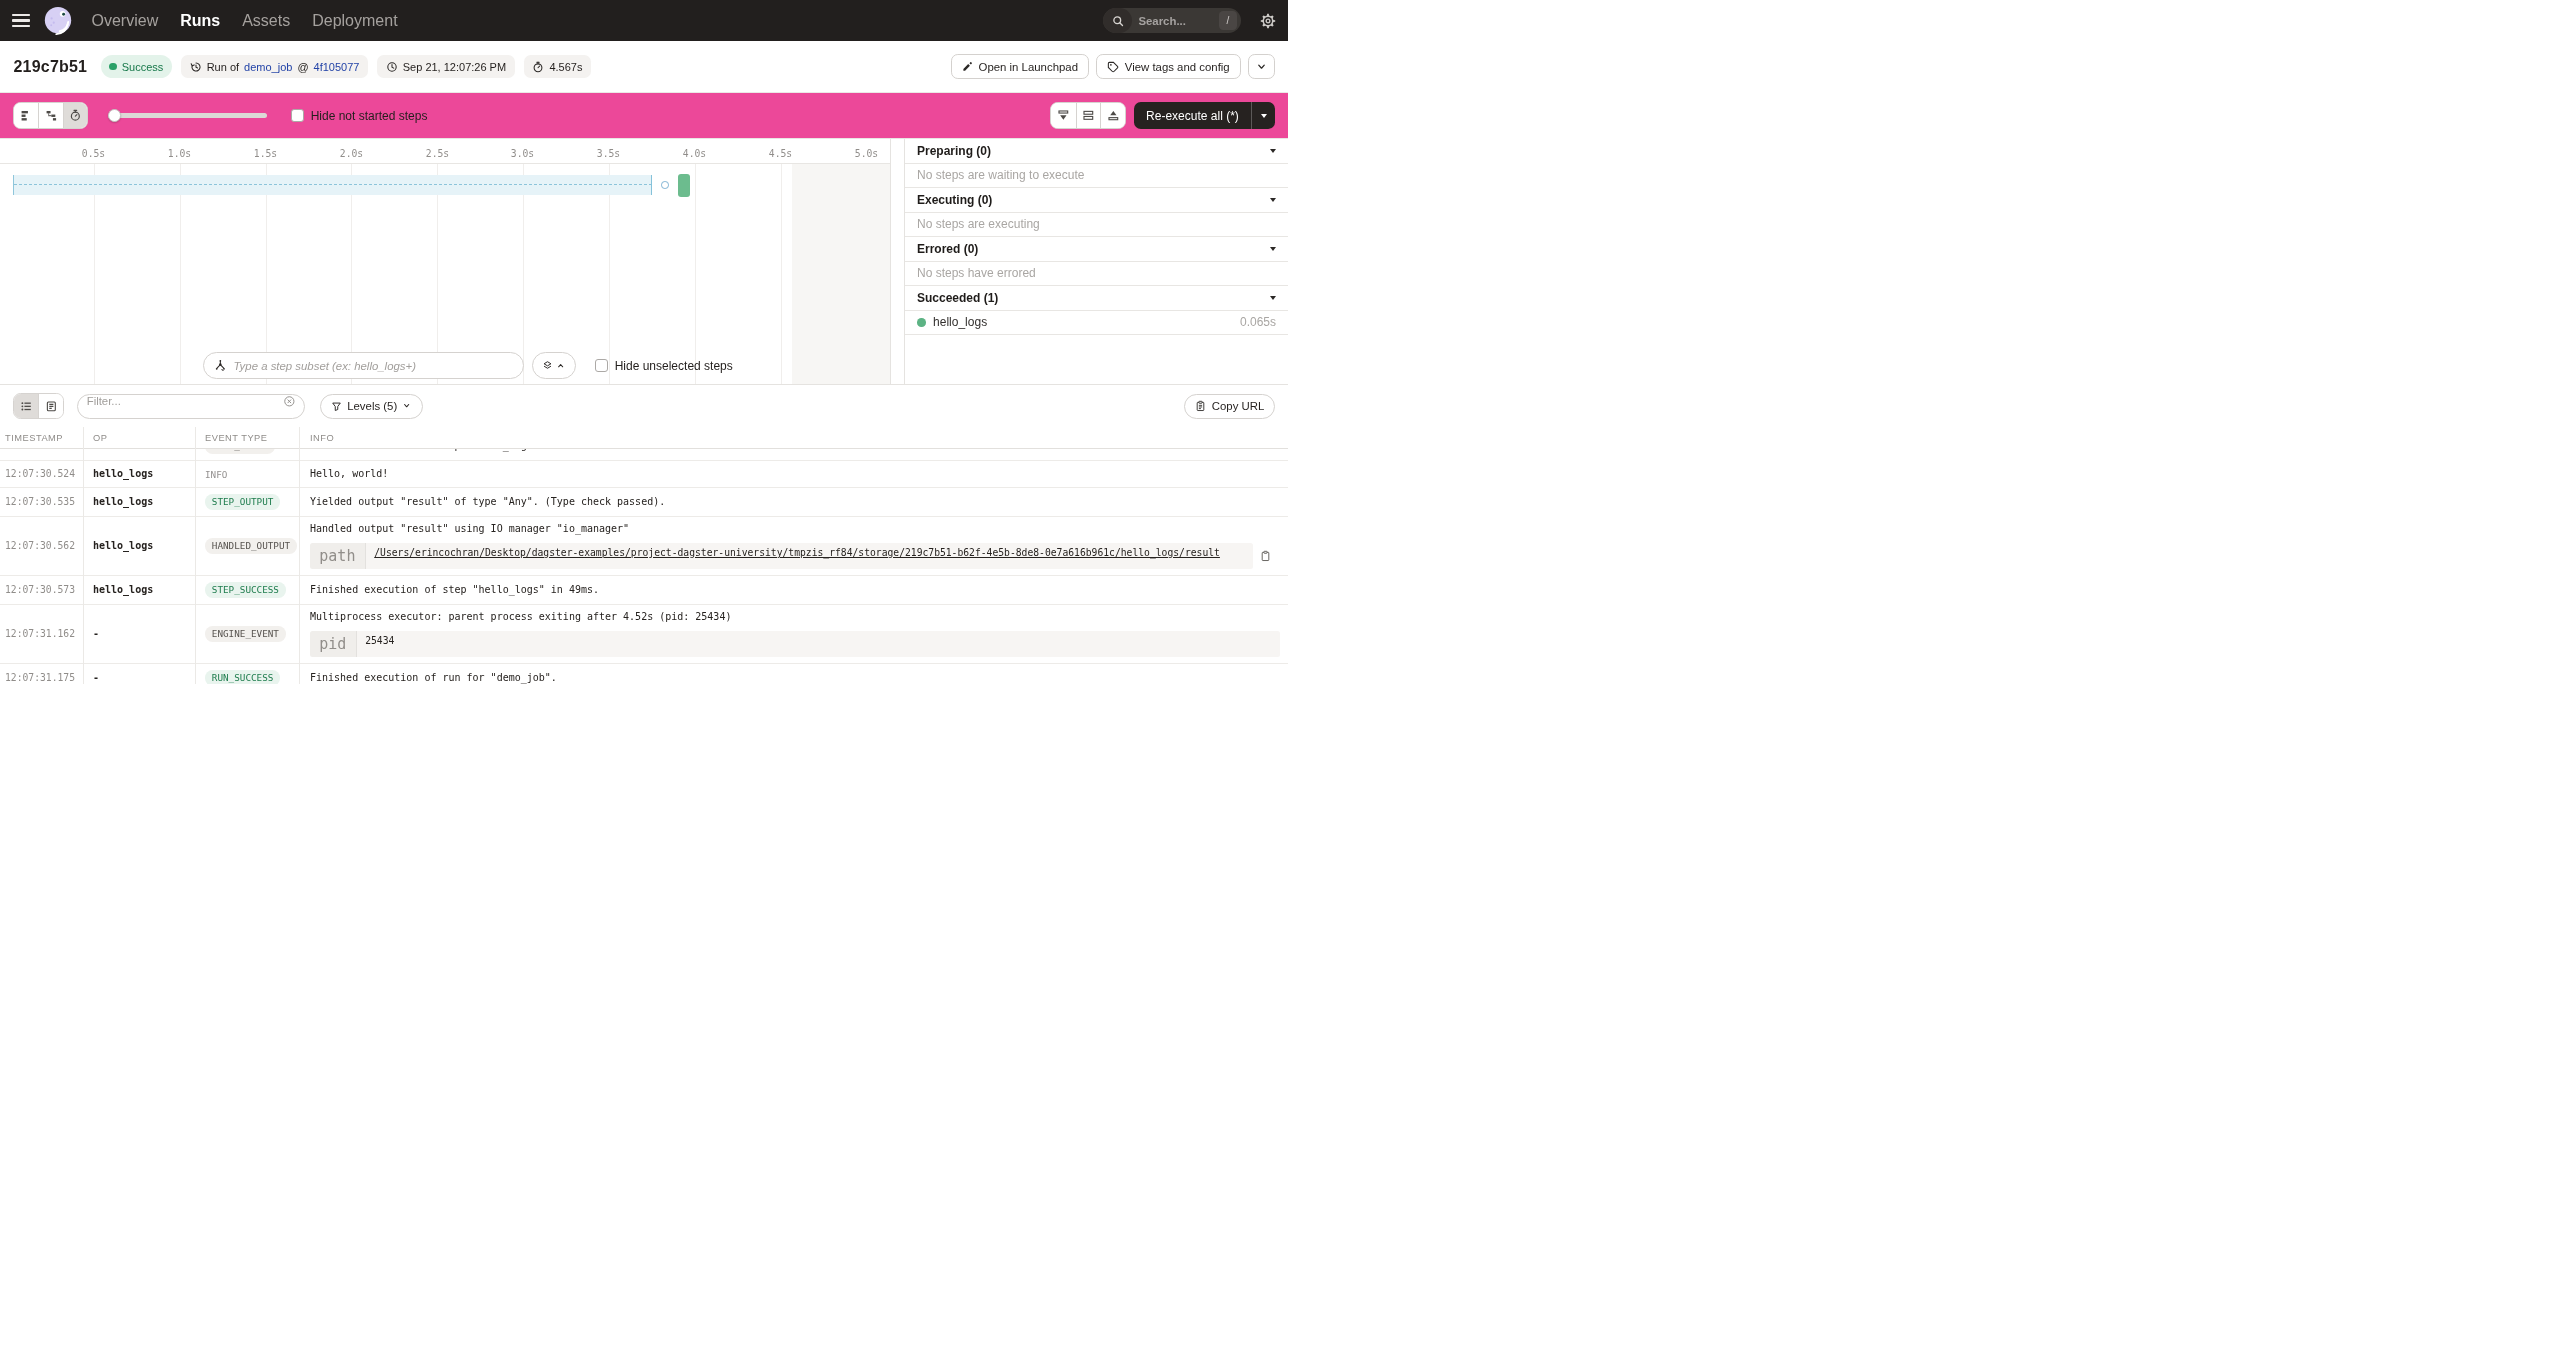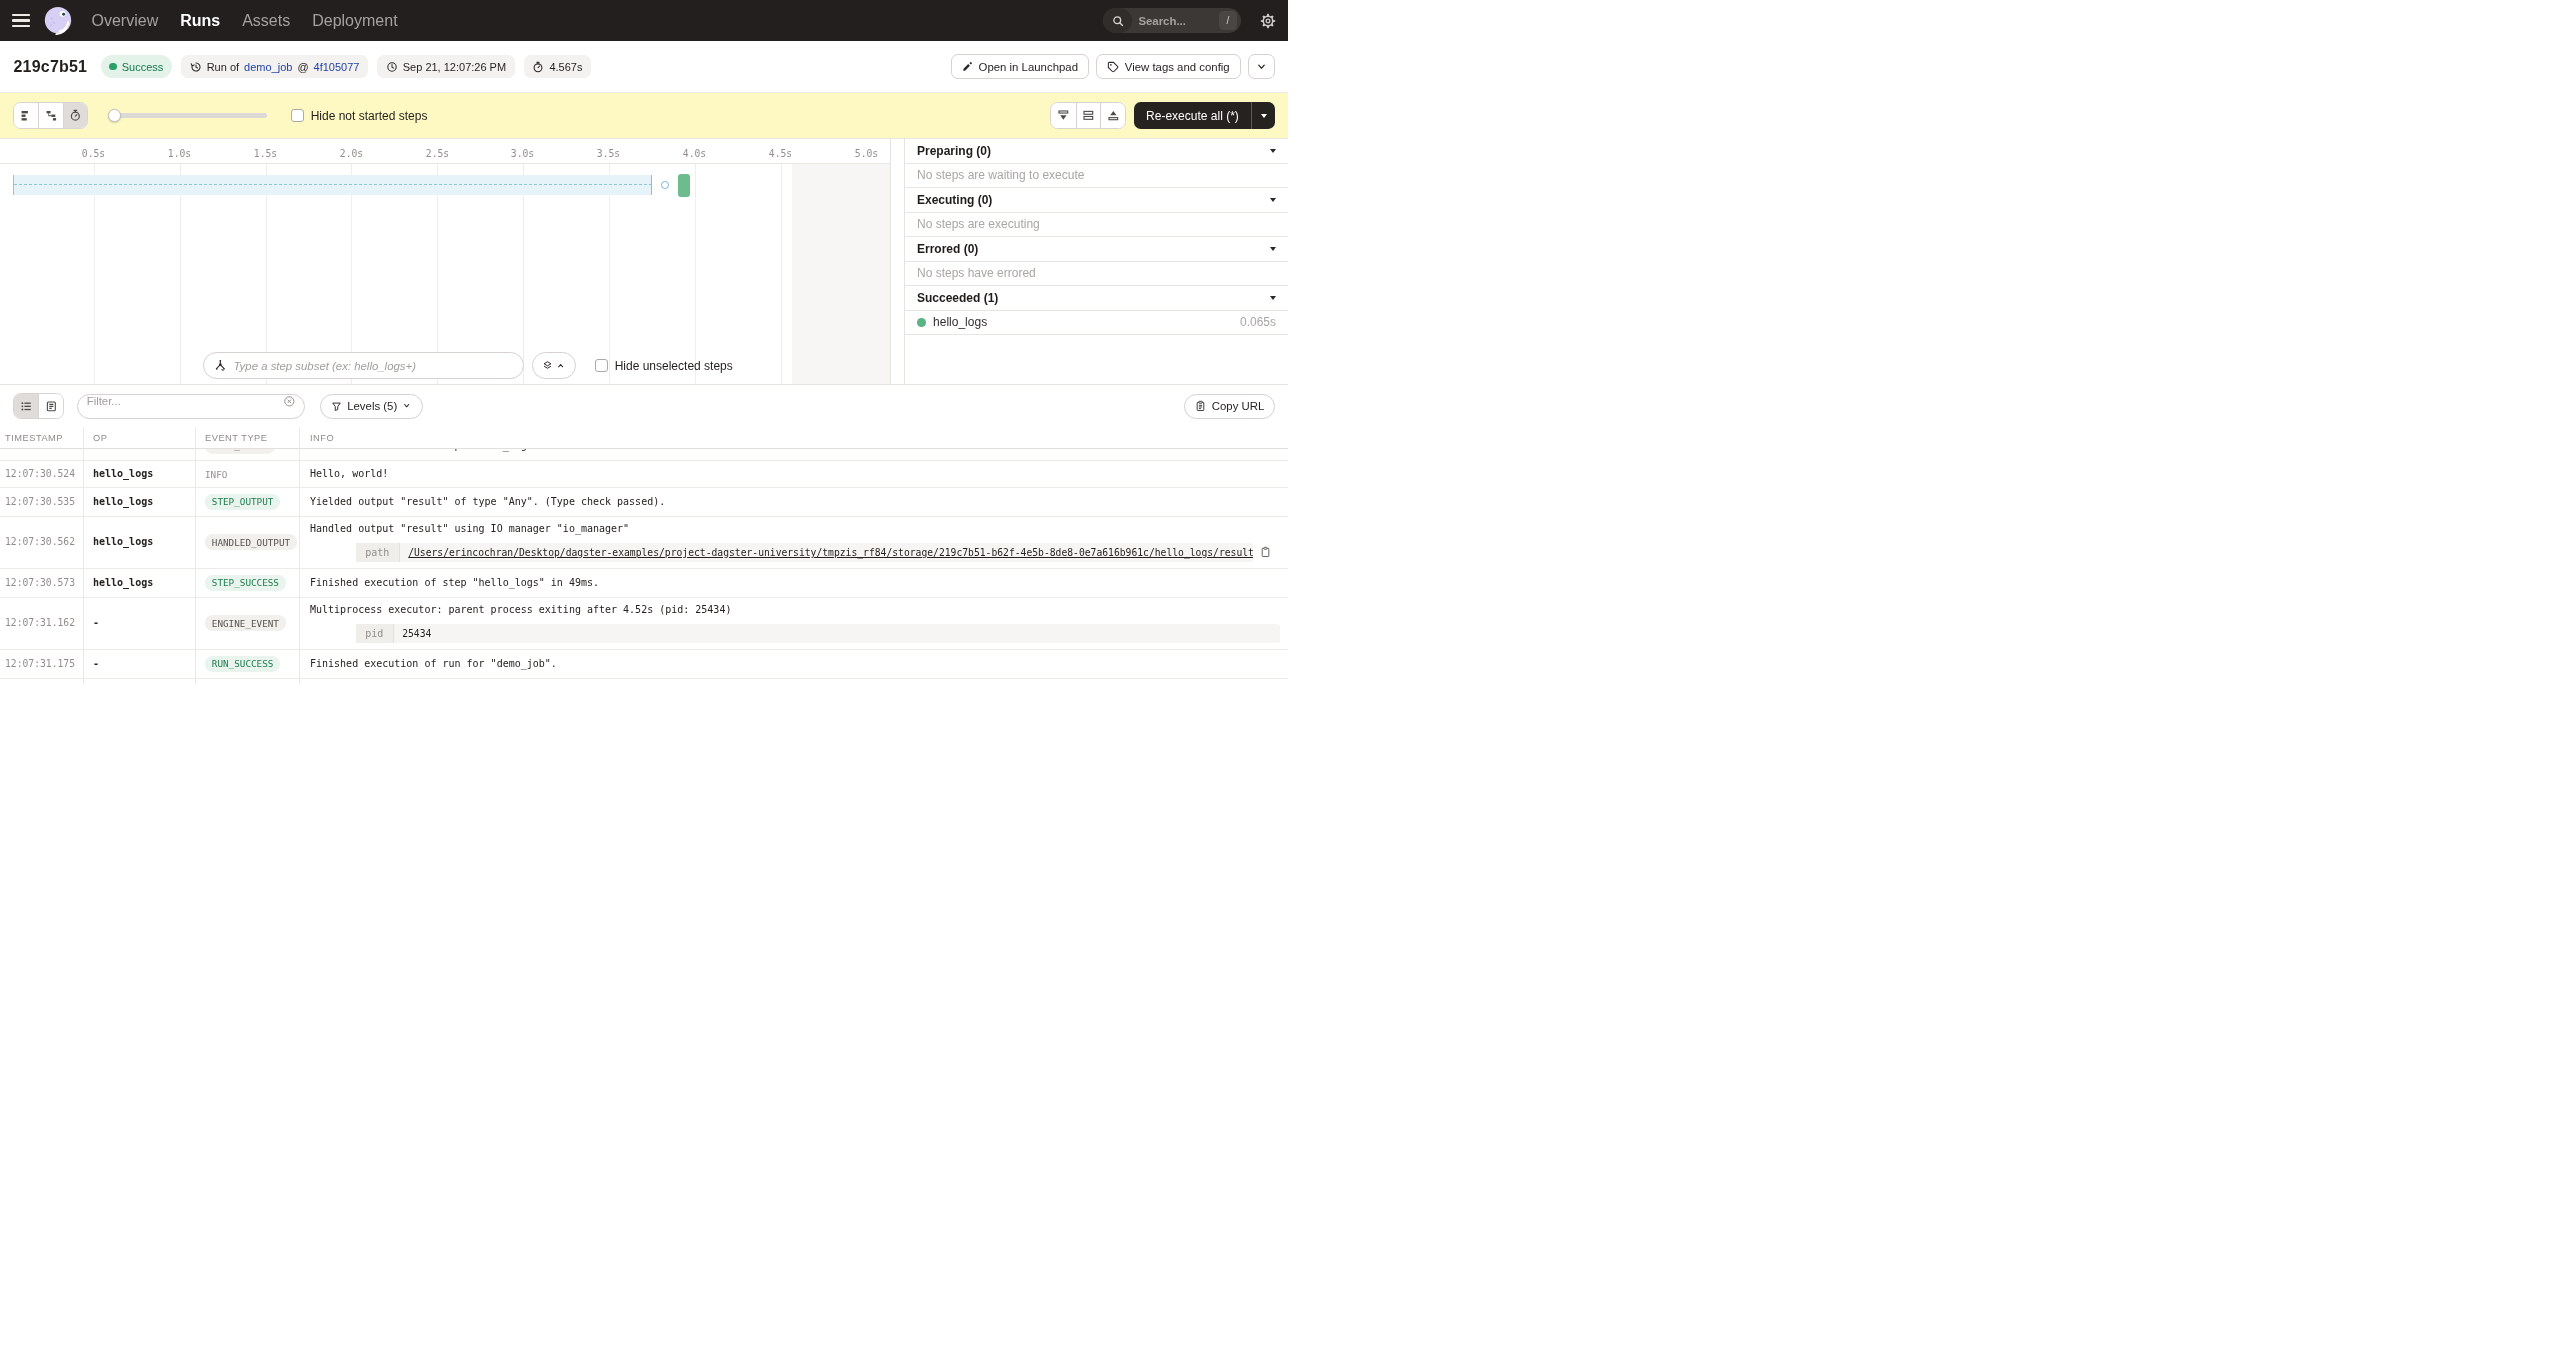--- a/index.html
+++ b/index.html
@@ -28,21 +28,21 @@
   .pill .picon { display:flex; color:#2B2826; }
   .status-pill { background:#E3F3EA; color:#17784A; border-radius:12px; }
   .status-dot { width:7.6px; height:7.6px; border-radius:50%; background:#2BA168; }
   .link { color:#2343A7; cursor:pointer; }
   .hdr-actions { margin-left:auto; display:flex; align-items:center; gap:6.8px; }
   .btn { height:25px; border:0.8px solid #D4D1CE; background:#fff; border-radius:6.8px; display:flex; align-items:center; gap:6px; padding:0 10px; font-size:11.4px; color:#231F1D; cursor:pointer; white-space:nowrap; }
   .btn .bicon { display:flex; color:#2B2826; }
   .btn.icon-only { width:27px; padding:0; justify-content:center; }
 
   
-  .toolbar { height:46px; display:flex; align-items:center; padding:0 12.7px; border-bottom:0.8px solid #E8E6E3; background:#fef9c3;justify-content:center; }
+  .toolbar { height:46px; display:flex; align-items:center; padding:0 12.7px; border-bottom:0.8px solid #E8E6E3; background:#ec4899;justify-content:center; }
   .seg { display:flex; border:0.8px solid #D6D3D0; border-radius:7.6px; overflow:hidden; background:#fff; }
   .seg-btn { width:24.5px; height:24.5px; display:flex; align-items:center; justify-content:center; color:#4D4A47; cursor:pointer; background:#fff; }
   .seg-btn + .seg-btn { border-left:0.8px solid #D6D3D0; }
   .seg-btn.sel { background:#DFDCD9; }
   .slider { margin-left:20px; width:159px; height:25px; display:flex; align-items:center; position:relative; cursor:pointer; }
   .slider-track { width:100%; height:4.2px; border-radius:2.5px; background:#DCD9D6; }
   .slider-knob { position:absolute; left:0; top:6.3px; width:12.7px; height:12.7px; border-radius:50%; background:#fff; border:0.8px solid #C5C2BF; box-shadow:0 0.8px 1.7px rgba(0,0,0,.2); }
   .check-row { display:flex; align-items:center; gap:6.8px; cursor:pointer; }
   .checkbox { width:12.7px; height:12.7px; border:1.4px solid #ACA9A6; border-radius:3px; background:#fff; }
   .check-label { font-size:12px; color:#231F1D; }
@@ -101,21 +101,21 @@
   .c-info { flex:1; padding-left:10px; min-width:0; padding-right:8.5px; }
   .t-time { font-family:"DejaVu Sans Mono", monospace; font-size:9.7px; color:#908D8A; line-height:13.5px; }
   .t-op { font-family:"DejaVu Sans Mono", monospace; font-size:10px; font-weight:700; color:#26221F; line-height:13.5px; }
   .badge { display:inline-block; font-family:"DejaVu Sans Mono", monospace; font-size:9.3px; padding:3.4px 6.8px 2.5px; border-radius:7.6px; line-height:10px; }
   .badge.green { background:#E9F4EE; color:#1E7C4D; }
   .badge.gray { background:#F2F0ED; color:#57534F; }
   .badge.plain { background:none; color:#949190; padding:1.7px 0; }
   .t-info { font-family:"DejaVu Sans Mono", monospace; font-size:10px; color:#26221F; line-height:13.5px; white-space:nowrap; overflow:hidden; }
   .meta-wrap { display:flex; align-items:center; margin-top:7.6px; }
   .meta-box { display:flex; flex:1; border-radius:2.5px; overflow:hidden; min-width:0; }
-  .meta-key { background:#F0EEEB; color:#918E8A; font-family:"DejaVu Sans Mono", monospace; font-size:10px; padding:4.2px 9.3px; border-right:0.8px solid #E3E1DE; flex:none;margin-left:46px; }
+  .meta-key { background:#F0EEEB; color:#918E8A; font-family:"DejaVu Sans Mono", monospace; font-size:15px; padding:4.2px 9.3px; border-right:0.8px solid #E3E1DE; flex:none; }
   .meta-val { background:#F7F5F3; font-family:"DejaVu Sans Mono", monospace; font-size:9.7px; color:#26221F; padding:4.2px 8.5px; flex:1; min-width:0; white-space:nowrap; overflow:hidden; }
   .meta-val a { color:#26221F; text-decoration:underline; cursor:pointer; }
   .meta-copy { margin:0 8.5px 0 6.8px; color:#57534F; display:flex; cursor:pointer; flex:none; }
 </style>
 </head>
 <body>
 
 <div class="topnav">
   <div class="hamburger">
       <span></span>

